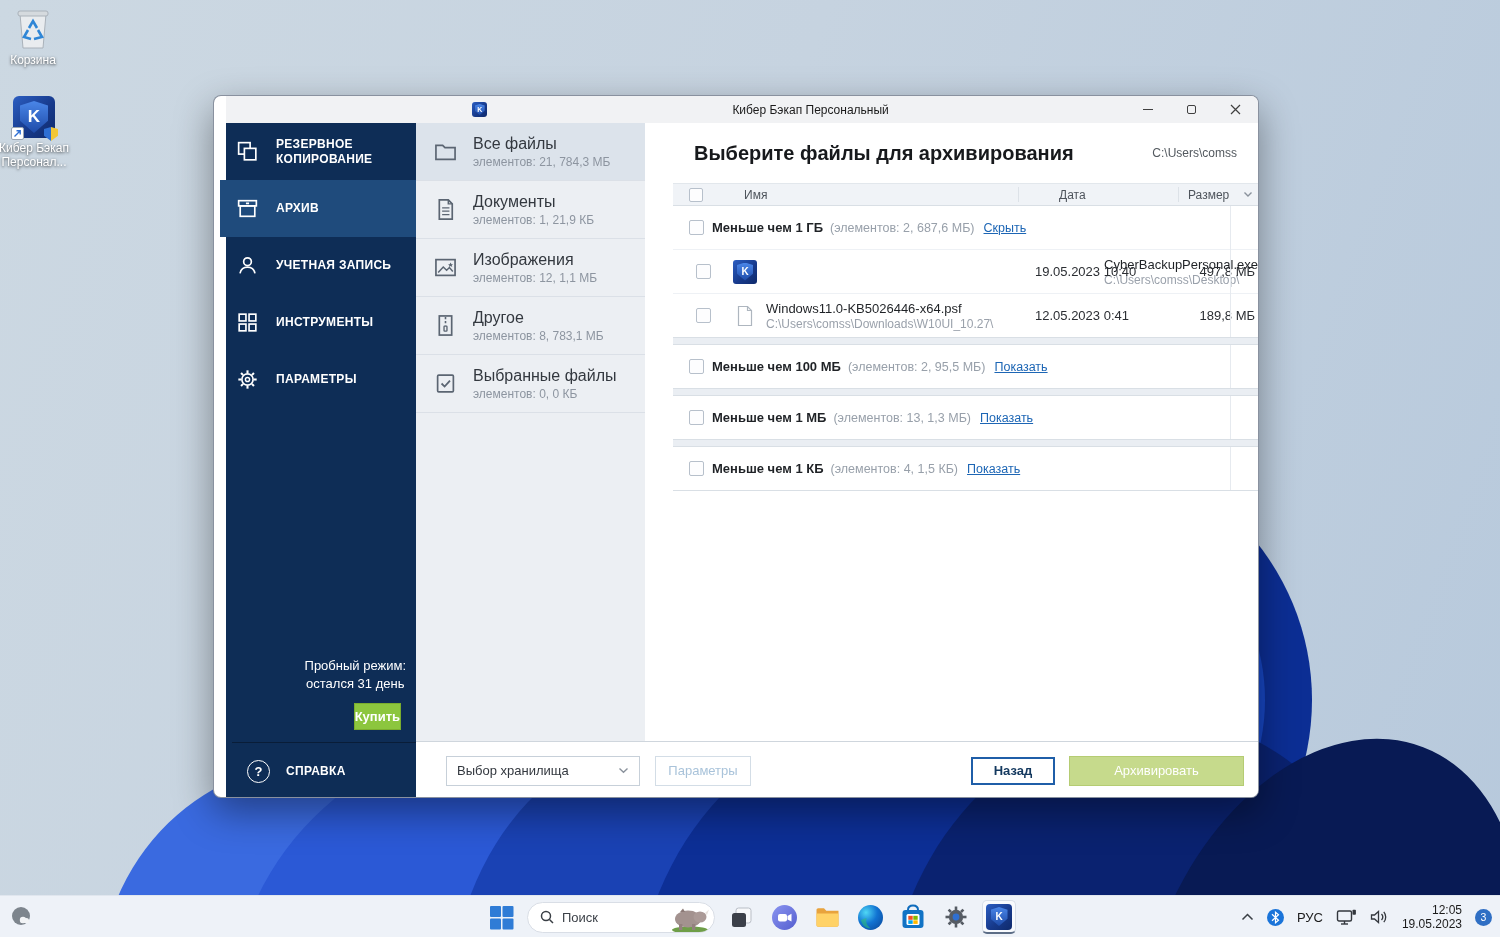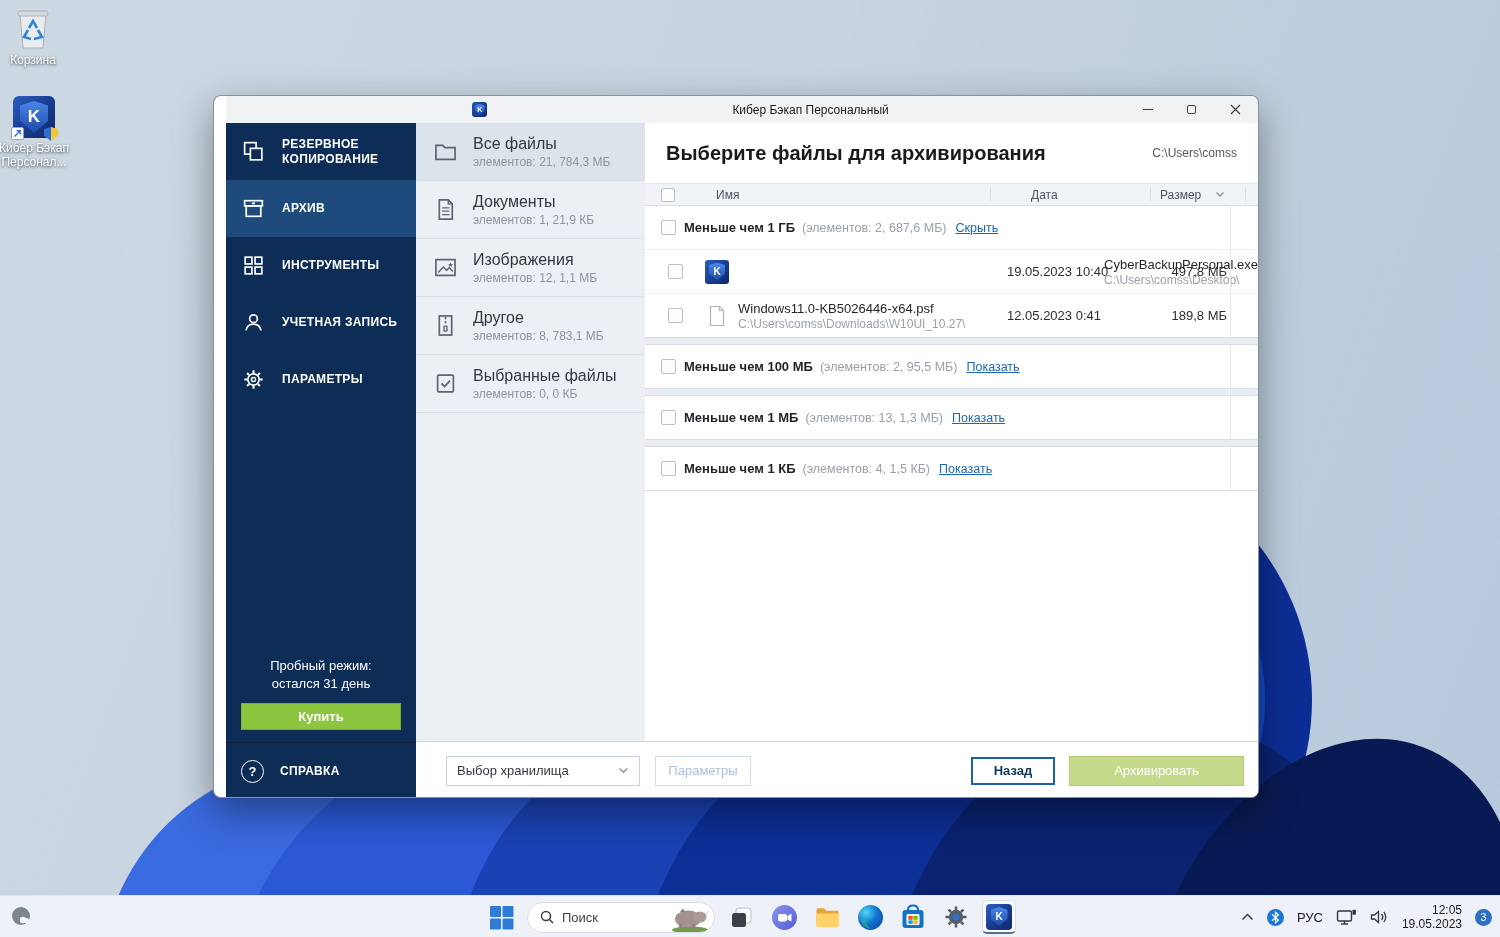--- a/index.html
+++ b/index.html
@@ -36,21 +36,21 @@
   .tb-appicon { width:15px; height:15px; border-radius:3px; }
   .tb-appicon .shield { width:10px; height:11px; font-size:7px; }
   .tb-title { margin-left:8px; font-size:12px; color:#1b1b1b; }
   .tb-controls { margin-left:auto; display:flex; height:100%; }
   .tb-btn { width:44px; height:100%; display:flex; align-items:center; justify-content:center; }
   .glyph-min { width:10px; height:1px; background:#404040; }
   .glyph-max { width:9px; height:9px; border:1px solid #404040; border-radius:2px; }
   .win-body { display:flex; height:676px; }
 
   
-  .sidebar { width:190px; background:#0e2d56; color:#fff; display:flex; flex-direction:column; flex:none; }
+  .sidebar { width:190px; background:#0e2d56; color:#fff; display:flex; flex-direction:column; flex:none;align-items:flex-end; }
   .nav-item { min-height:57px; display:flex; align-items:center; padding:8px 10px 8px 15px; cursor:pointer; }
   .nav-item.sel { background:#1f4b7c; }
   .nav-ic { width:25px; height:25px; flex:none; margin-right:16px; }
   .nav-label { font-size:12px; font-weight:bold; letter-spacing:.3px; line-height:15px; width:130px; }
   .side-spacer { flex:1; }
   .trial { text-align:center; font-size:13px; line-height:18px; color:#fff; padding:0 10px 8px; }
   .buy-btn { margin:2px 15px 12px; height:27px; background:#8cc63e; border:1px solid #7aad2e;
     color:#fff; font-size:13px; font-weight:bold; display:flex; align-items:center; justify-content:center; cursor:pointer; }
   .help-row { border-top:1px solid rgba(0,0,0,.35); height:57px; display:flex; align-items:center; padding-left:15px; cursor:pointer; }
   .help-circle { width:23px; height:23px; border:1.6px solid #fff; border-radius:50%;
@@ -214,35 +214,35 @@
         <div class="nav-item sel">
           <svg class="nav-ic" viewBox="0 0 24 24">
             <rect x="3.5" y="4.5" width="17" height="5" fill="none" stroke="#fff" stroke-width="1.6"></rect>
             <rect x="5" y="9.5" width="14" height="10" fill="none" stroke="#fff" stroke-width="1.6"></rect>
             <line x1="10.5" y1="7" x2="13.5" y2="7" stroke="#fff" stroke-width="1.6"></line>
           </svg>
           <div class="nav-label">АРХИВ</div>
         </div>
         <div class="nav-item">
           <svg class="nav-ic" viewBox="0 0 24 24">
+            <circle cx="12" cy="8.3" r="3.7" fill="none" stroke="#fff" stroke-width="1.6"></circle>
+            <path d="M4.8 19.5 C5.7 15.6 8.5 13.6 12 13.6 C15.5 13.6 18.3 15.6 19.2 19.5" fill="none" stroke="#fff" stroke-width="1.6"></path>
+          </svg>
+          <div class="nav-label">УЧЕТНАЯ ЗАПИСЬ</div>
+        </div>
+        <div class="nav-item">
+          <svg class="nav-ic" viewBox="0 0 24 24">
             <g fill="none" stroke="#fff" stroke-width="1.6">
               <rect x="4" y="4" width="6.5" height="6.5"></rect>
                 <rect x="13.5" y="4" width="6.5" height="6.5"></rect>
               <rect x="4" y="13.5" width="6.5" height="6.5"></rect>
                 <rect x="13.5" y="13.5" width="6.5" height="6.5"></rect>
             </g>
           </svg>
           <div class="nav-label">ИНСТРУМЕНТЫ</div>
-        </div>
-        <div class="nav-item">
-          <svg class="nav-ic" viewBox="0 0 24 24">
-            <circle cx="12" cy="8.3" r="3.7" fill="none" stroke="#fff" stroke-width="1.6"></circle>
-            <path d="M4.8 19.5 C5.7 15.6 8.5 13.6 12 13.6 C15.5 13.6 18.3 15.6 19.2 19.5" fill="none" stroke="#fff" stroke-width="1.6"></path>
-          </svg>
-          <div class="nav-label">УЧЕТНАЯ ЗАПИСЬ</div>
         </div>
         <div class="nav-item">
           <svg class="nav-ic" viewBox="0 0 24 24">
             <circle cx="12" cy="12" r="5.4" fill="none" stroke="#fff" stroke-width="1.6"></circle>
             <circle cx="12" cy="12" r="2" fill="none" stroke="#fff" stroke-width="1.4"></circle>
             <g stroke="#fff" stroke-width="2">
               <line x1="12" y1="3.2" x2="12" y2="6"></line>
                 <line x1="12" y1="18" x2="12" y2="20.8"></line>
               <line x1="3.2" y1="12" x2="6" y2="12"></line>
                 <line x1="18" y1="12" x2="20.8" y2="12"></line>
@@ -260,21 +260,21 @@
           <div>остался 31 день</div>
         </div>
         <div class="buy-btn">Купить</div>
         <div class="help-row">
           <div class="help-circle">?</div>
           <div class="nav-label">СПРАВКА</div>
         </div>
       </div>
 
       <div class="rightcol">
-        <div style="display:flex;flex:1;min-height:0;">
+        <div style="display:flex;flex:1;min-height:0;gap:28px;">
 
           <div class="catpanel">
             <div class="cat-item sel">
               <svg class="cat-ic" viewBox="0 0 24 24">
                 <path d="M3.5 7 L3.5 19 L20.5 19 L20.5 8.5 L11.5 8.5 L9.5 6.5 L3.5 6.5 Z" fill="none" stroke="#5b6572" stroke-width="1.5"></path>
               </svg>
               <div>
                 <div class="cat-title">Все файлы</div>
                 <div class="cat-sub">элементов: 21, 784,3 МБ</div>
               </div>

